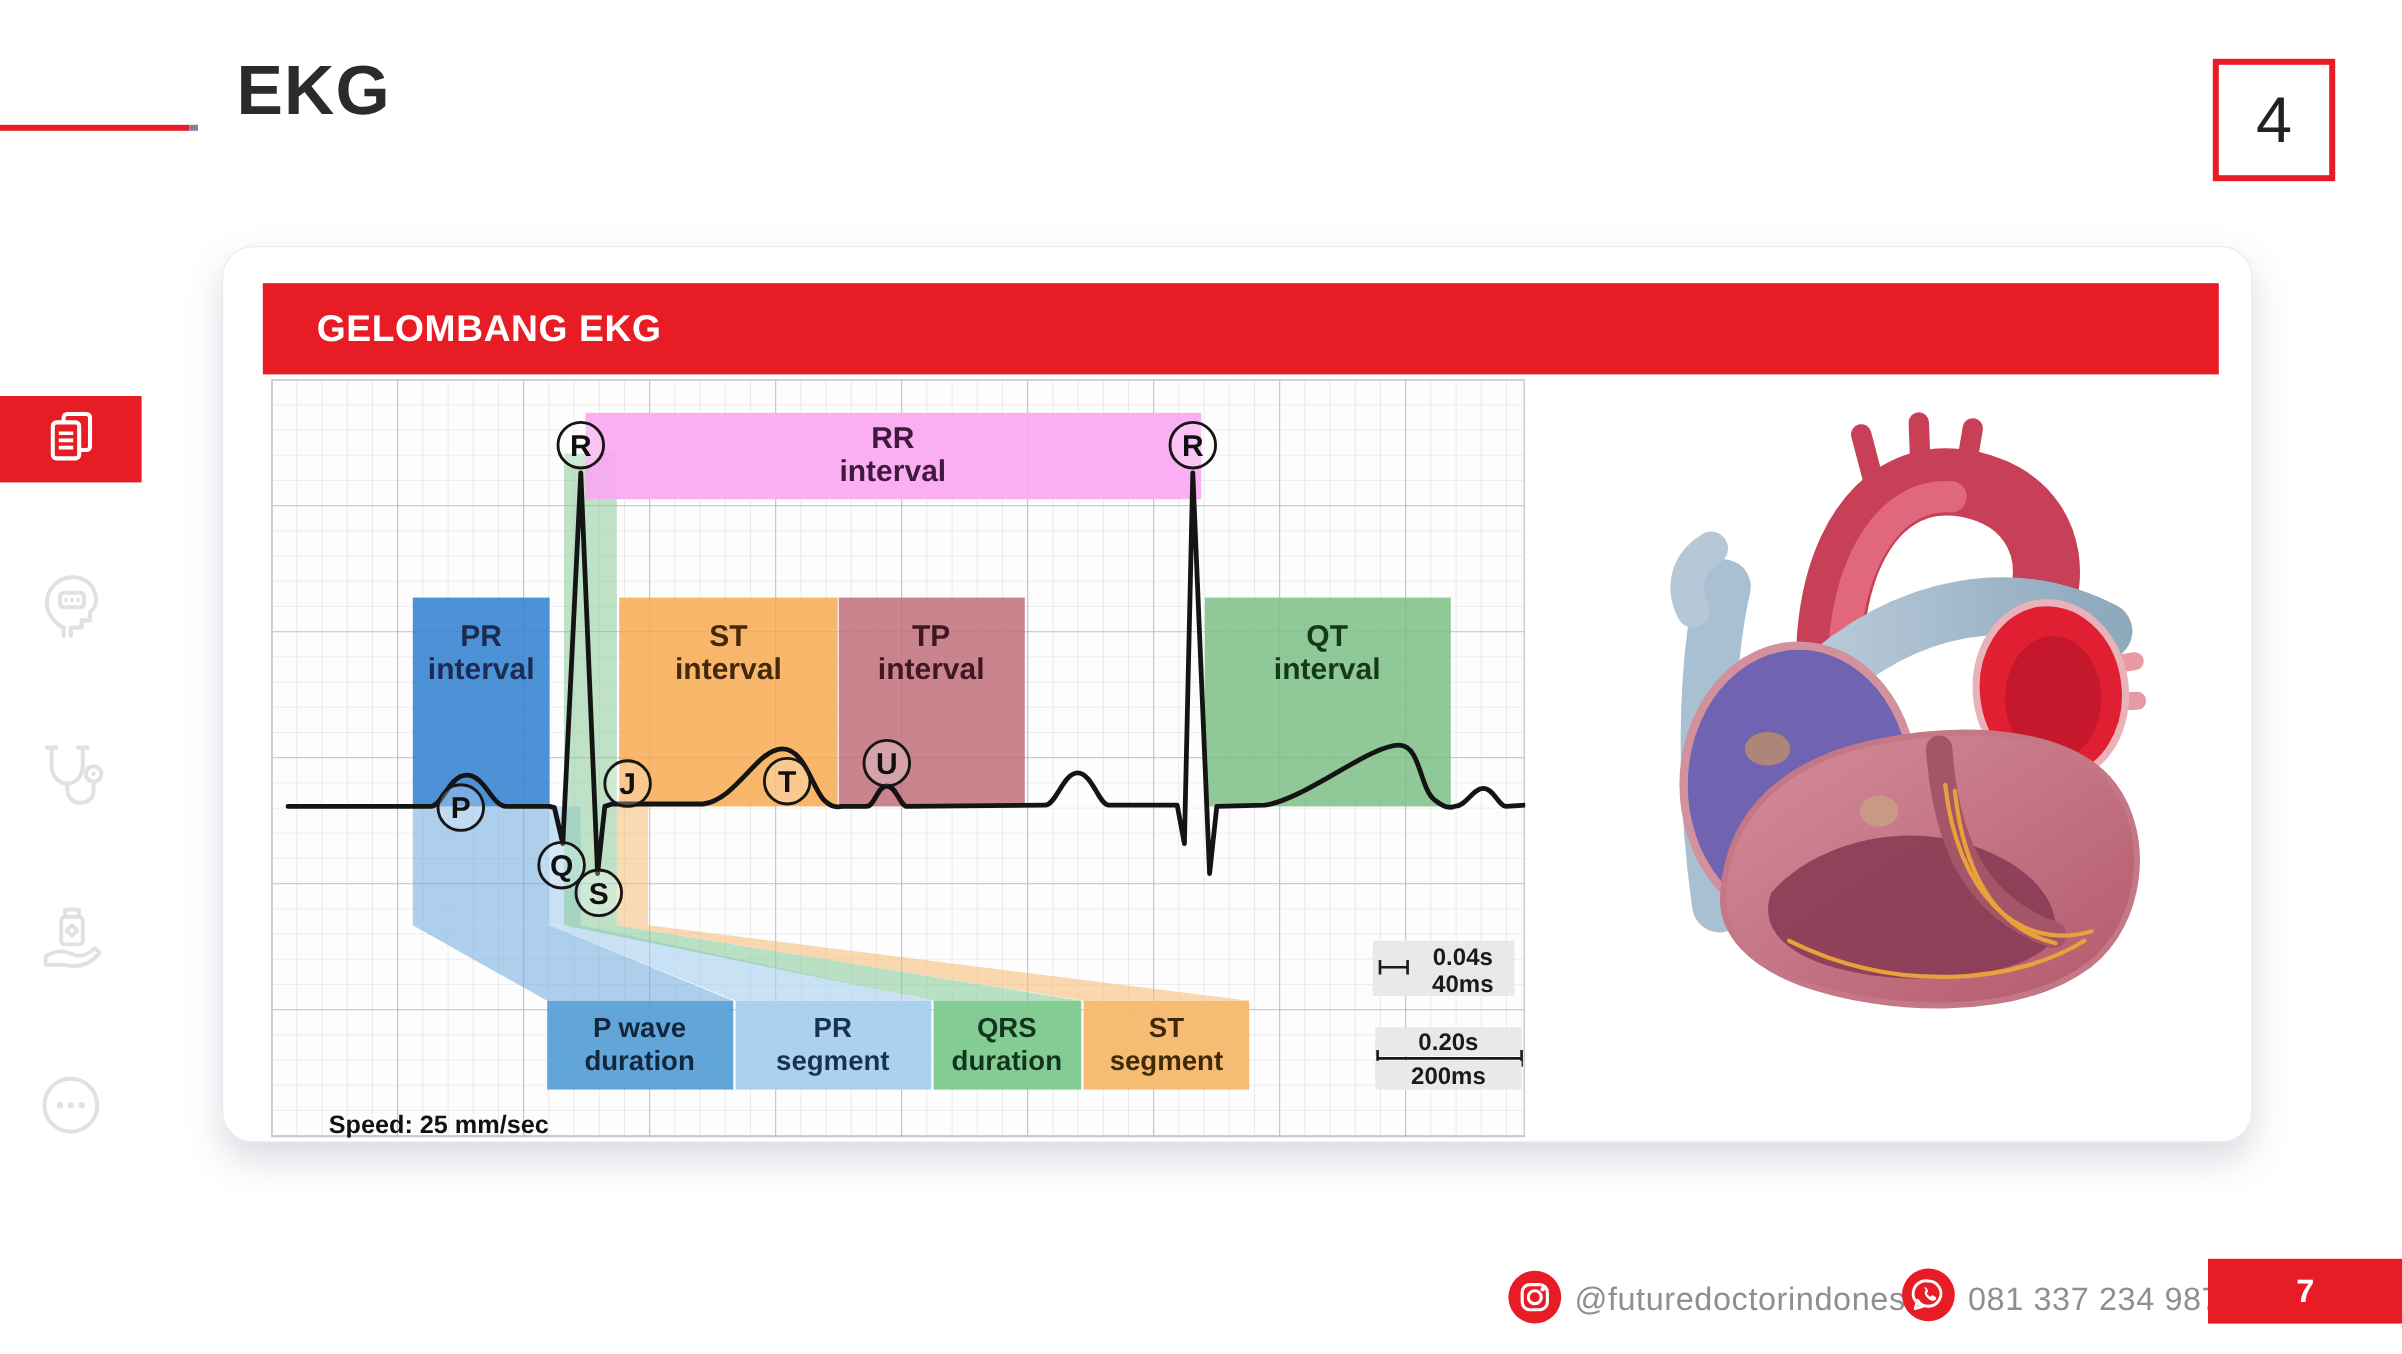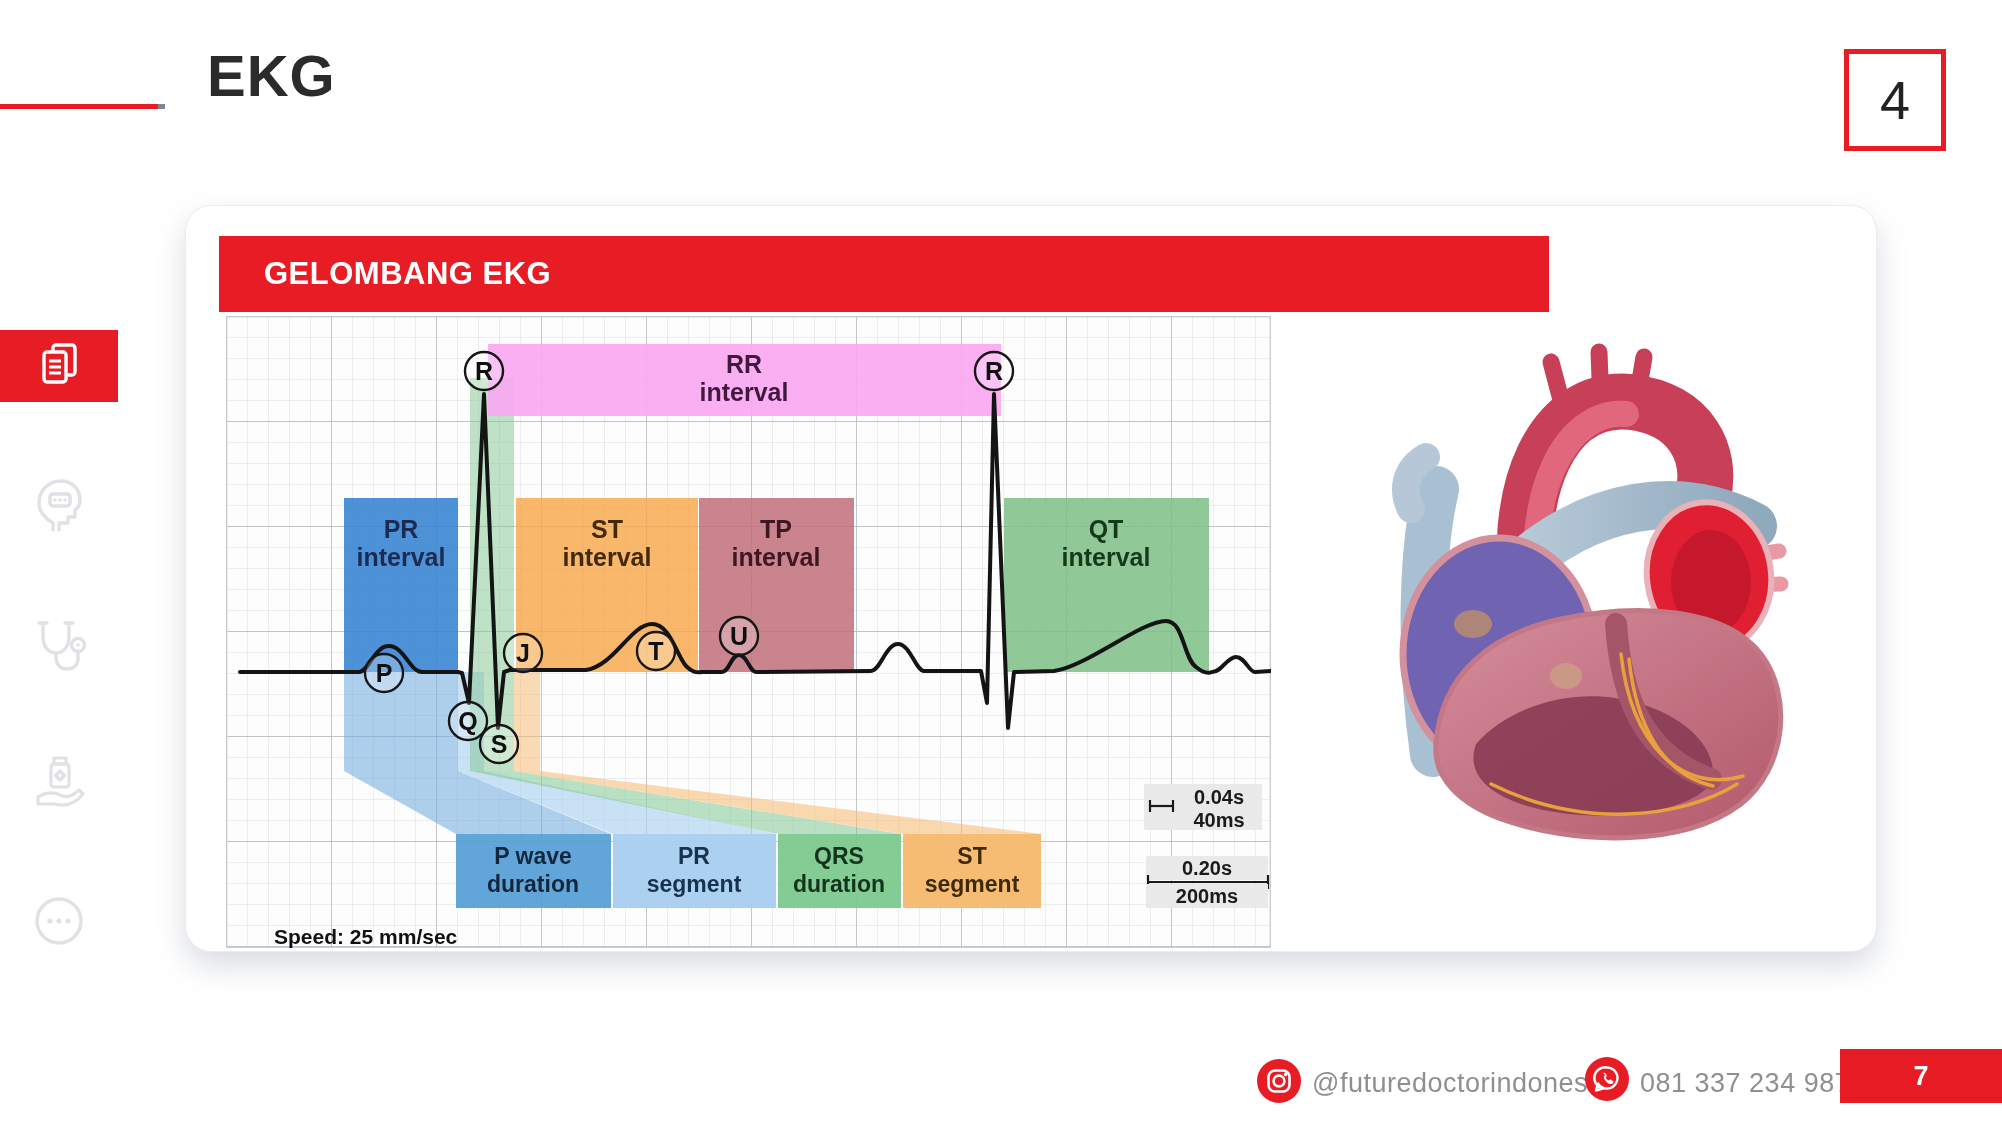--- a/index.html
+++ b/index.html
@@ -4,33 +4,33 @@
 <style>
   html,body{margin:0;padding:0;}
   body{
     width:2002px;height:1128px;position:relative;overflow:hidden;
     background:#ffffff;font-family:"Liberation Sans",sans-serif;
   }
   
   .accent-line{position:absolute;left:0;top:104px;width:158px;height:5px;background:#e81c25;}
   .accent-cap{position:absolute;left:158px;top:104px;width:7px;height:5px;background:#7c86a0;}
   .page-title{position:absolute;left:197px;top:42px;font-size:58px;font-weight:700;
-    color:#2b2b2b;letter-spacing:1px;margin-left:10px;}
+    color:#2b2b2b;letter-spacing:1px;}
   .chapter-box{position:absolute;left:1844px;top:49px;width:92px;height:92px;
     border:5px solid #e81c25;background:#fff;display:flex;align-items:center;justify-content:center;
     font-size:54px;color:#222;font-weight:400;}
   
   .side-item{position:absolute;left:0;width:118px;display:flex;align-items:center;justify-content:center;}
   .side-active{top:330px;height:72px;background:#e81c25;}
   .side-ico{width:66px;height:66px;}
   
   .card{position:absolute;left:185px;top:205px;width:1690px;height:745px;background:#fff;
     border:1px solid #ececf0;border-radius:26px;
     box-shadow:0 14px 30px rgba(130,140,155,.30);}
-  .card-header{position:absolute;left:33px;top:30px;width:1330px;height:76px;background:#e81c25;
+  .card-header{position:absolute;left:33px;top:30px;width:1630px;height:76px;background:#e81c25;
     display:flex;align-items:center;}
   .card-header-title{color:#fff;font-size:31px;font-weight:700;letter-spacing:.5px;padding-left:45px;}
   .ekg-wrap{position:absolute;left:40px;top:110px;width:1045px;height:632px;}
   .heart-wrap{position:absolute;left:1195px;top:118px;width:420px;height:525px;}
   
   .soc-ico{position:absolute;width:46px;height:46px;}
   .soc-text{position:absolute;font-size:27px;color:#8f8f8f;letter-spacing:.5px;}
   .page-num-box{position:absolute;left:1840px;top:1049px;width:162px;height:54px;background:#e81c25;
     display:flex;align-items:center;justify-content:center;color:#fff;font-size:27px;font-weight:700;}
   text{font-family:"Liberation Sans",sans-serif;}

